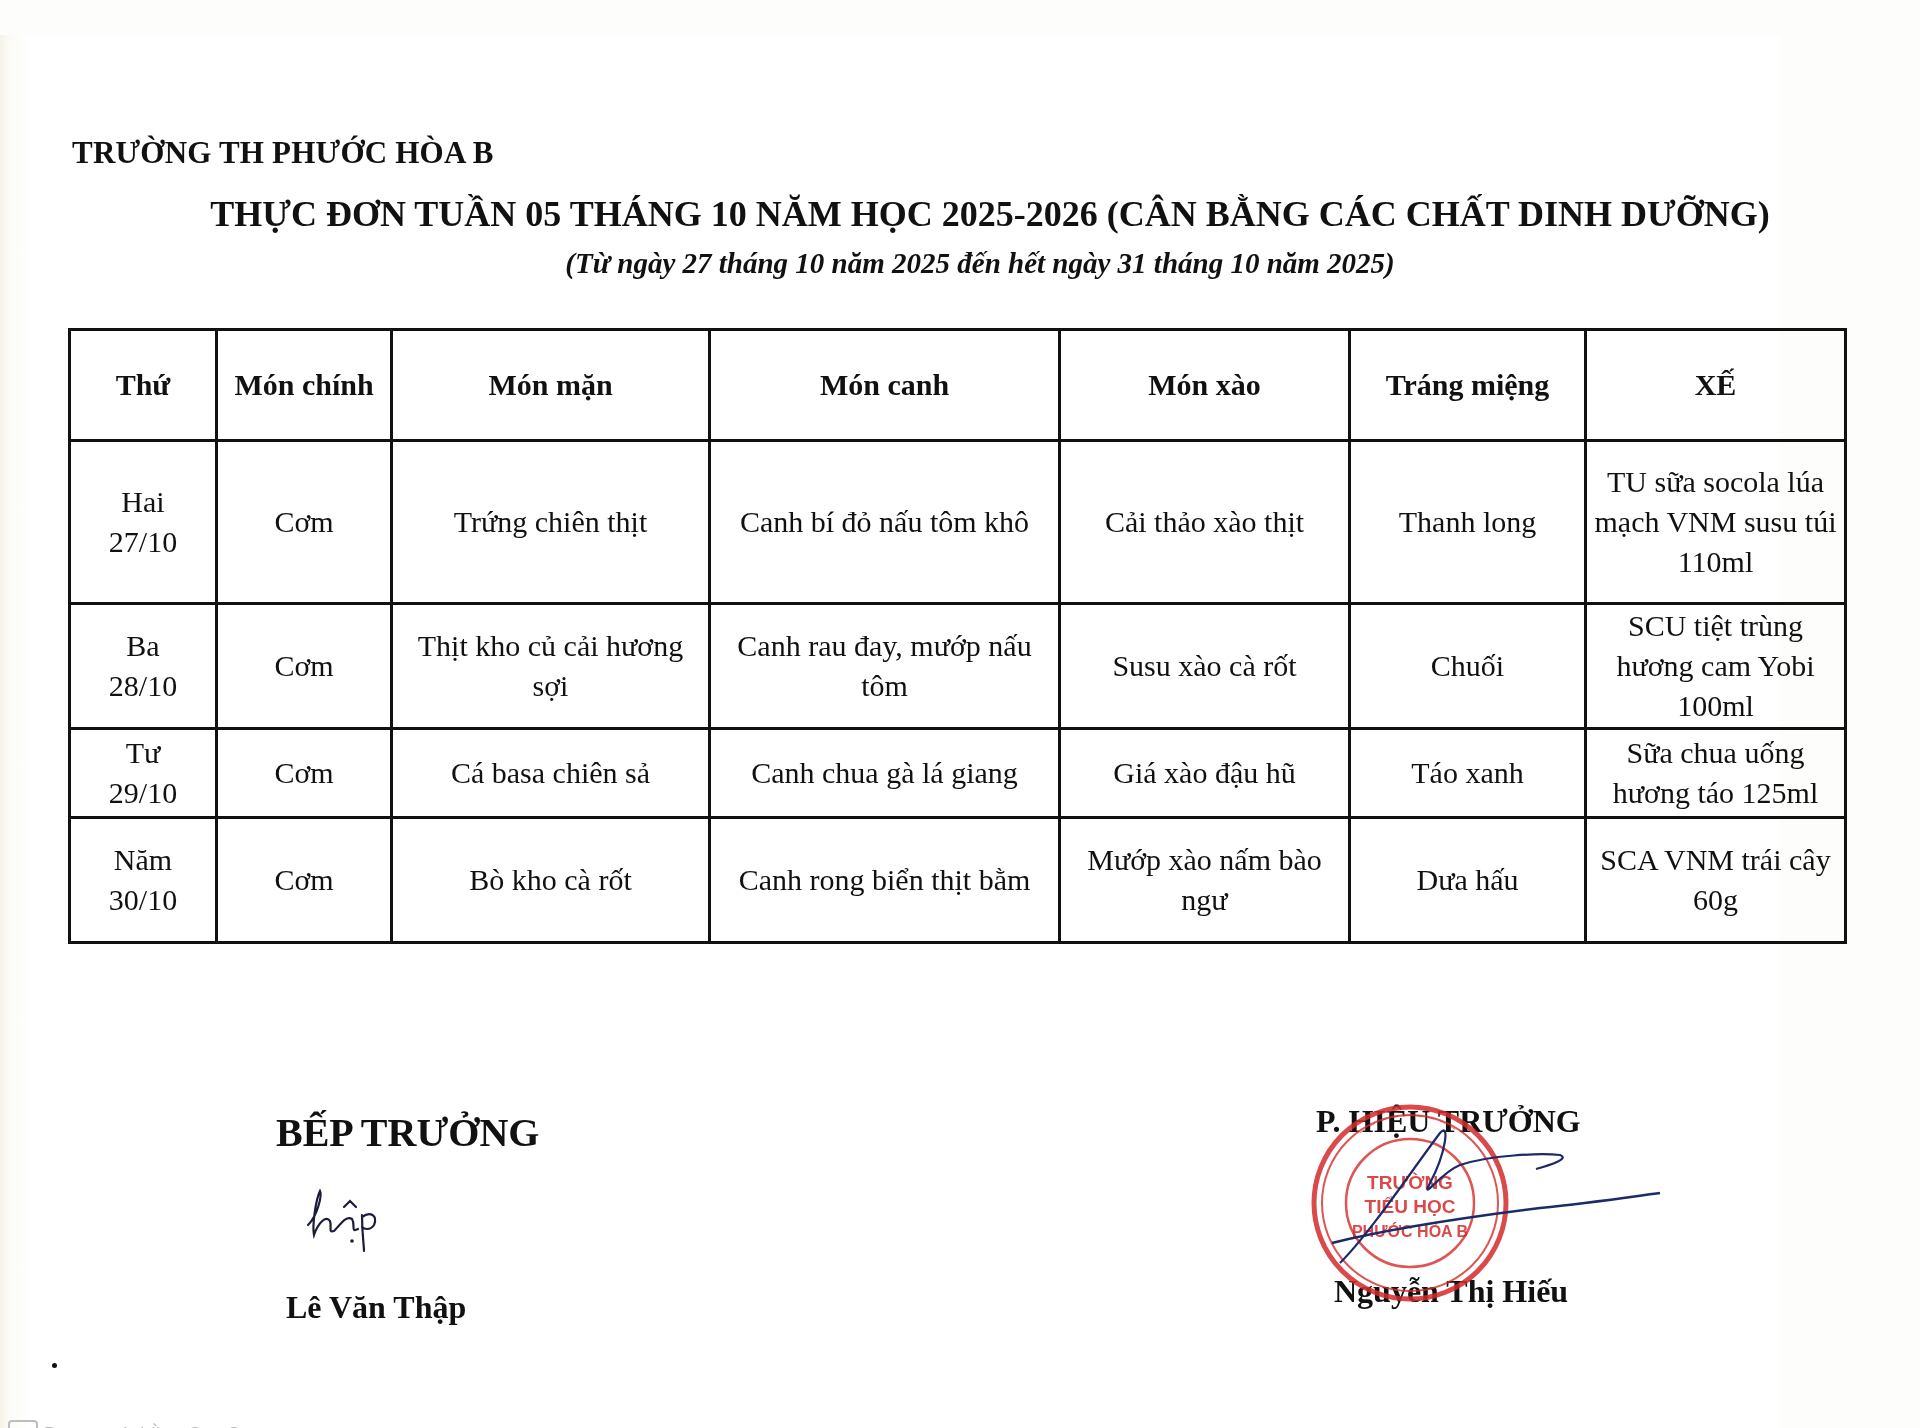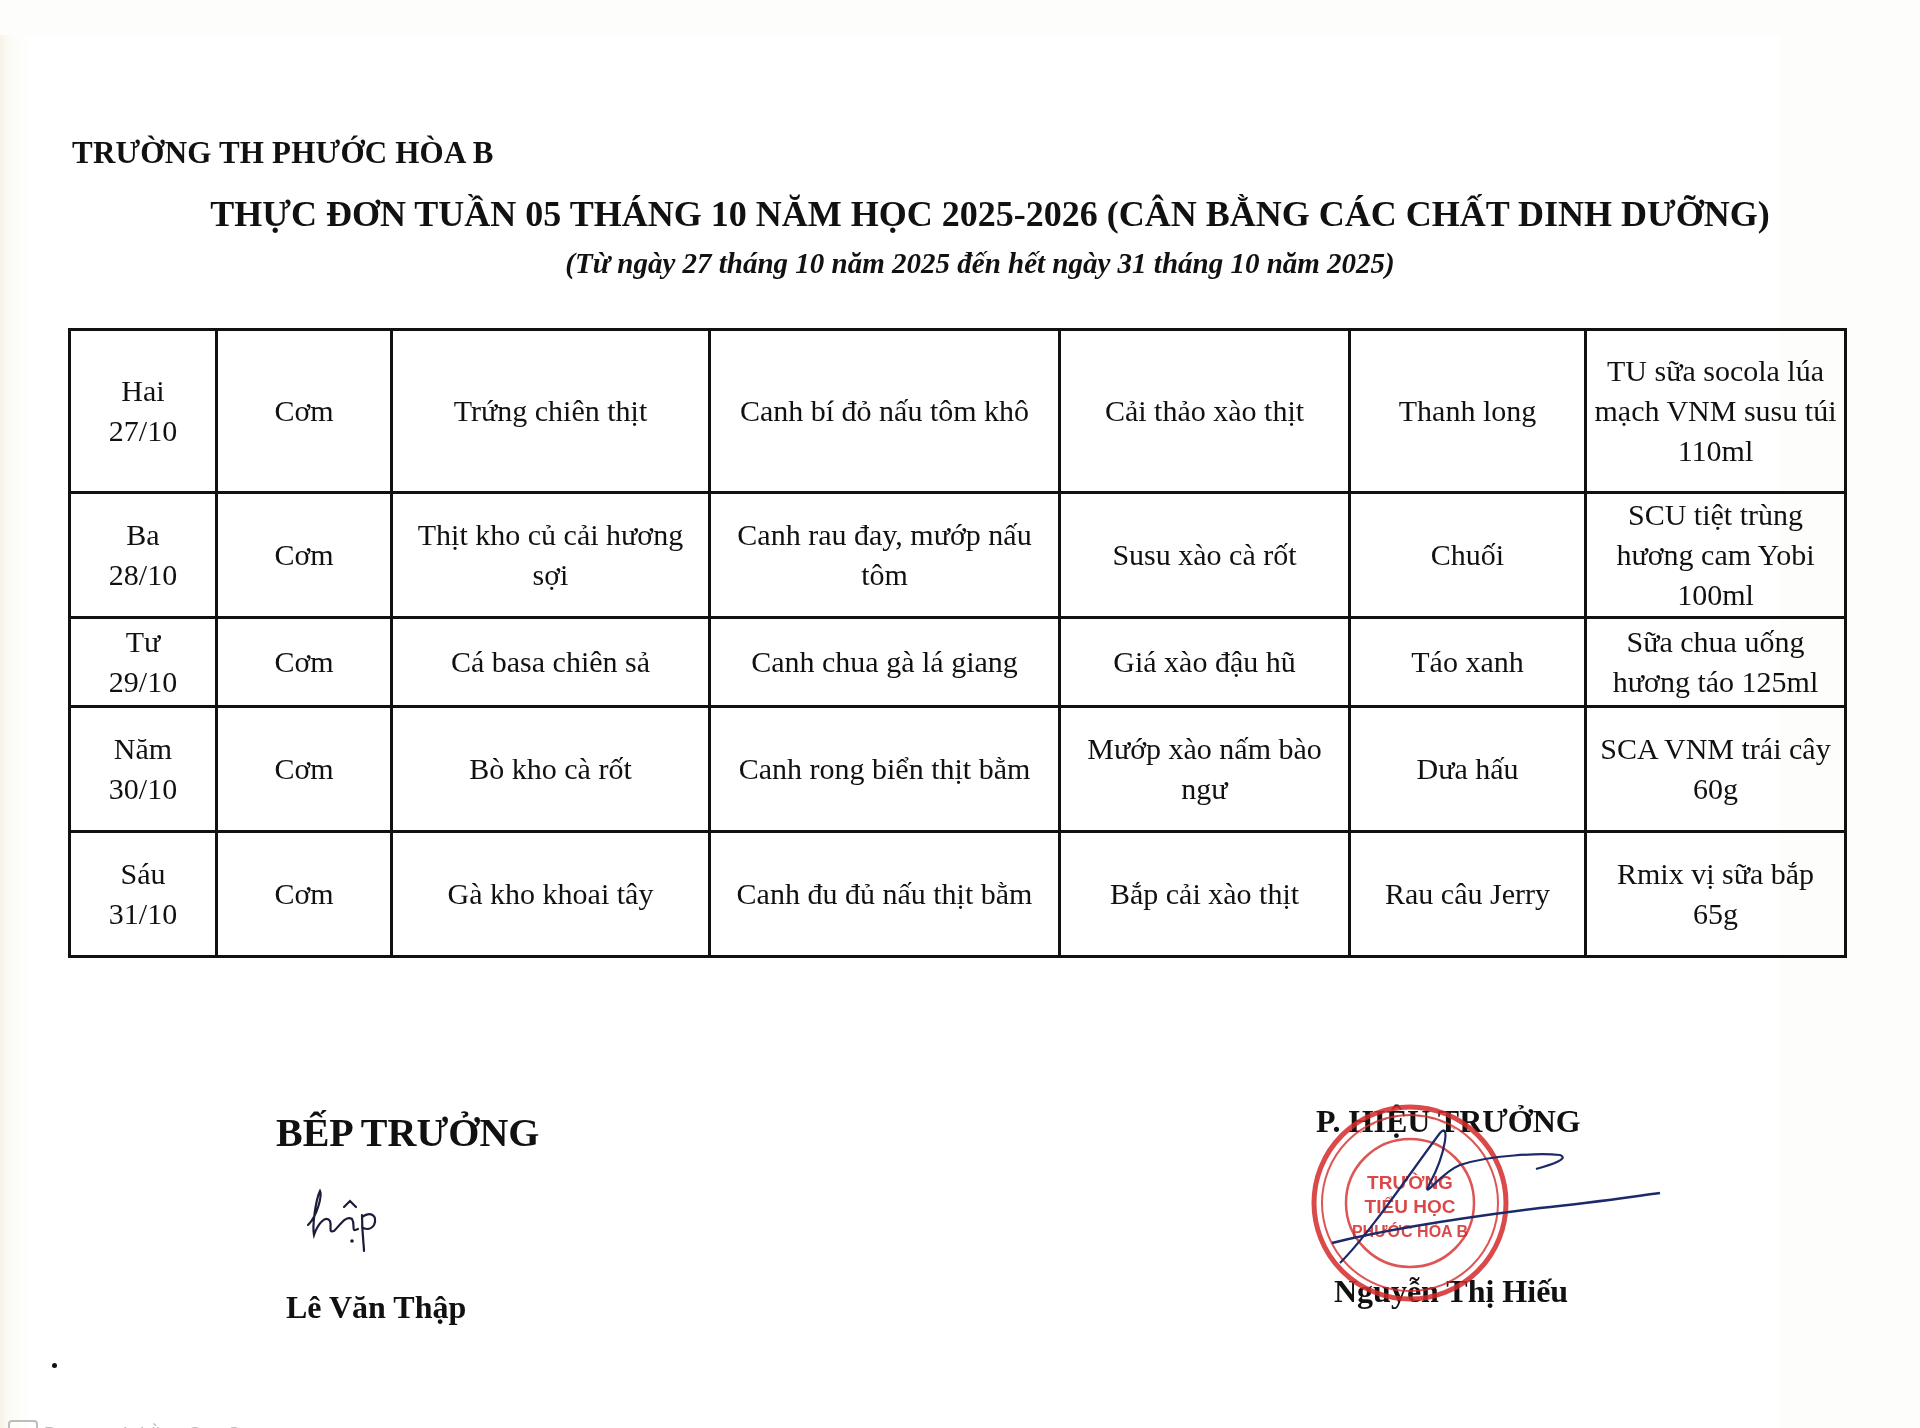--- a/index.html
+++ b/index.html
@@ -82,20 +82,29 @@
     <colgroup>
       <col style="width:147px">
         <col style="width:175px">
         <col style="width:318px">
         <col style="width:350px">
         <col style="width:290px">
         <col style="width:236px">
         <col style="width:260px">
     </colgroup>
     <tbody>
+        <tr>
+      <th>Thứ</th>
+      <th>Món chính</th>
+      <th>Món mặn</th>
+      <th>Món canh</th>
+      <th>Món xào</th>
+      <th>Tráng miệng</th>
+      <th>XẾ</th>
+    </tr>
     <tr class="r1">
       <td>
             <div>Hai</div>
             <div>27/10</div>
           </td>
       <td>Cơm</td>
       <td>Trứng chiên thịt</td>
       <td>Canh bí đỏ nấu tôm khô</td>
       <td>Cải thảo xào thịt</td>
       <td>Thanh long</td>
@@ -130,32 +139,20 @@
             <div>Năm</div>
             <div>30/10</div>
           </td>
       <td>Cơm</td>
       <td>Bò kho cà rốt</td>
       <td>Canh rong biển thịt bằm</td>
       <td>Mướp xào nấm bào ngư</td>
       <td>Dưa hấu</td>
       <td>SCA VNM trái cây 60g</td>
     </tr>
-    <tr class="r5">
-      <td>
-            <div>Sáu</div>
-            <div>31/10</div>
-          </td>
-      <td>Cơm</td>
-      <td>Gà kho khoai tây</td>
-      <td>Canh đu đủ nấu thịt bằm</td>
-      <td>Bắp cải xào thịt</td>
-      <td>Rau câu Jerry</td>
-      <td>Rmix vị sữa bắp 65g</td>
-    </tr>
   </tbody>
     </table>
 
   <div class="sig-left-title">BẾP TRƯỞNG</div>
   <div class="signature-thap">
     <svg width="110" height="90" viewBox="0 0 110 90">
       <path d="M8 40 C 18 30, 22 10, 20 6 C 16 14, 12 40, 14 50 C 18 38, 26 30, 30 36 C 32 42, 28 48, 34 46 C 40 40, 46 30, 52 34 C 56 40, 50 48, 58 44 M 44 22 L 50 16 L 56 22 M 62 30 C 62 50, 64 60, 64 66 M 62 32 C 70 26, 78 30, 74 40 C 70 46, 64 44, 62 42" fill="none" stroke="#1c1c3a" stroke-width="2.2" stroke-linecap="round"></path>
       <circle cx="52" cy="56" r="1.8" fill="#1c1c3a"></circle>
     </svg>
   </div>

